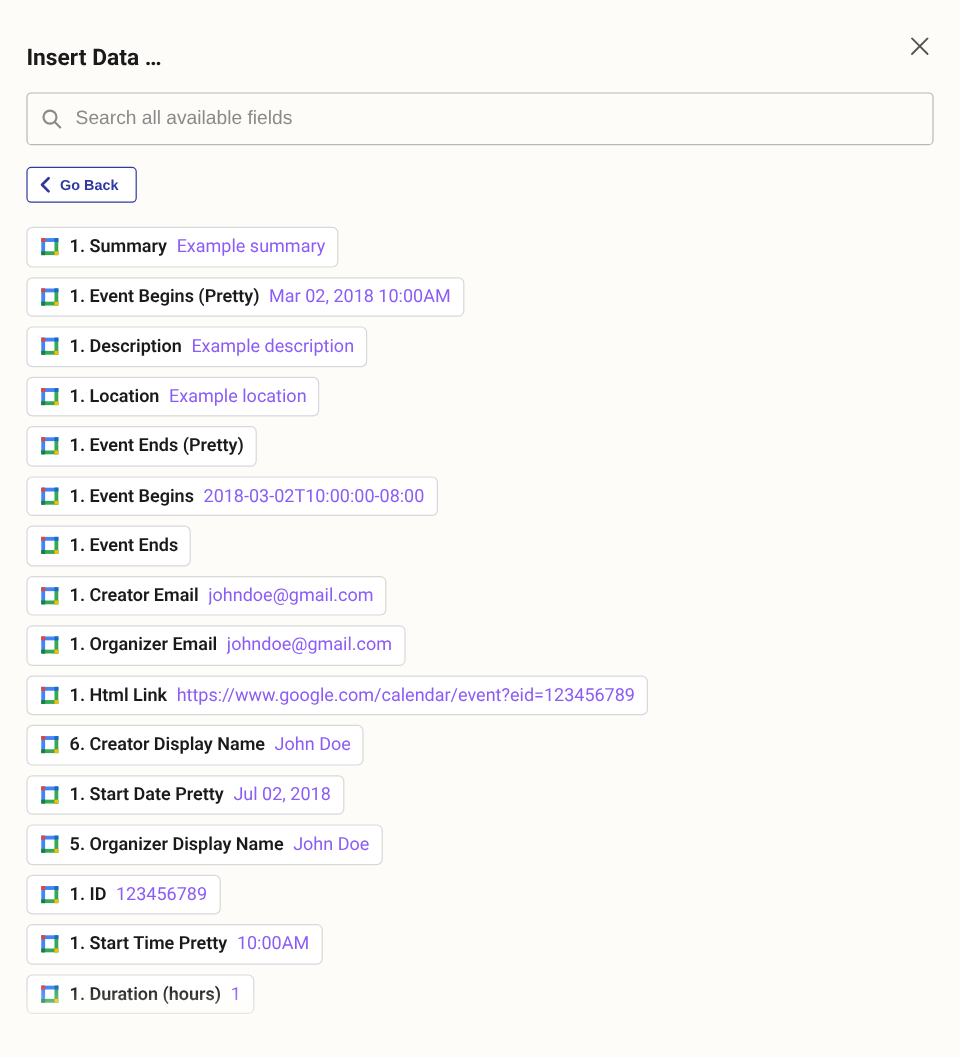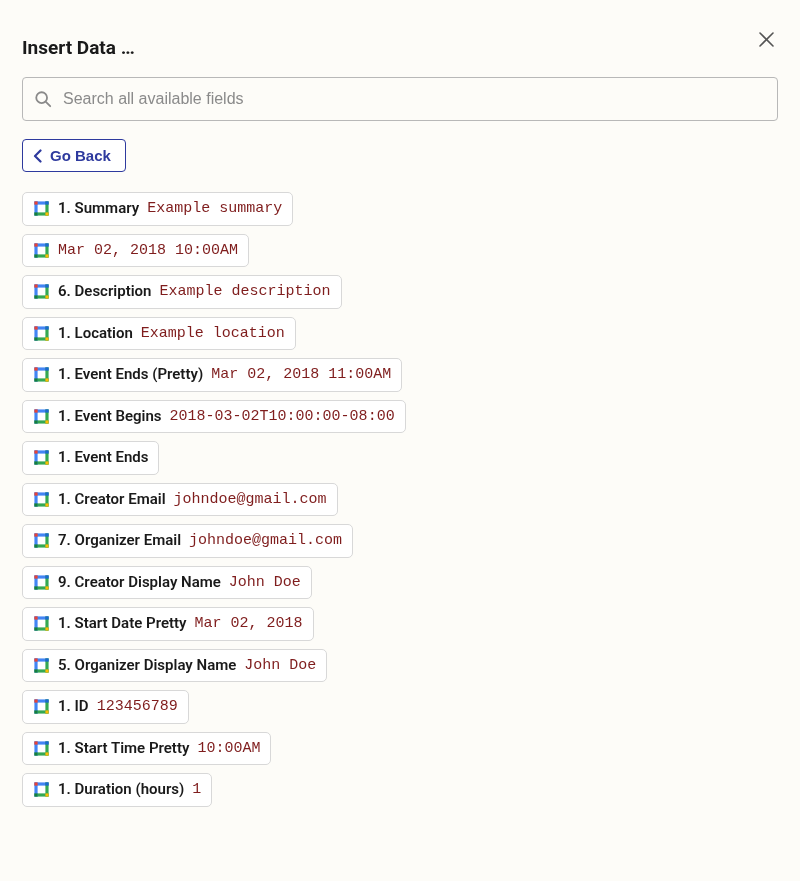--- a/index.html
+++ b/index.html
@@ -62,21 +62,21 @@
     .search-input::placeholder { color: #8a8a8a; }
     .go-back {
       display: inline-flex;
       align-items: center;
       gap: 8px;
       padding: 7px 14px 7px 10px;
       border: 1.5px solid #2e3a9e;
       border-radius: 4px;
       background: #fff;
       color: #2e3a9e;
-      font-size: 15px;
+      font-size: 12px;
       font-weight: 600;
       cursor: pointer;
       margin-bottom: 20px;
     }
     .go-back .chev { display:flex; align-items:center; }
     .field-list {
       display: flex;
       flex-direction: column;
       gap: 8px;
       align-items: flex-start;
@@ -99,25 +99,24 @@
       display: flex;
       align-items: center;
     }
     .field-label {
       font-weight: 600;
       color: #1a1a1a;
       white-space: nowrap;
     }
     .field-value {
       font-weight: 400;
-      color: #7f1d1d;
+      color: #8b5cf6;
       white-space: nowrap;
       overflow: hidden;
       text-overflow: ellipsis;
-      font-family: Liberation Mono, monospace;
     }
     .fade-bottom {
       position: absolute;
       bottom: 0;
       left: 0;
       right: 0;
       height: 60px;
       background: linear-gradient(to bottom, rgba(253,252,248,0), rgba(253,252,248,1));
       pointer-events: none;
     }
@@ -182,37 +181,38 @@
             <rect x="2" y="2" width="20" height="4.5" fill="#4285F4"></rect>
             <rect x="2" y="17.5" width="20" height="4.5" fill="#34A853"></rect>
             <rect x="2" y="2" width="4.5" height="20" fill="#4285F4"></rect>
             <rect x="17.5" y="2" width="4.5" height="20" fill="#34A853"></rect>
             <rect x="2" y="17.5" width="4.5" height="4.5" fill="#188038"></rect>
             <rect x="17.5" y="2" width="4.5" height="4.5" fill="#1967D2"></rect>
             <rect x="17.5" y="17.5" width="4.5" height="4.5" fill="#FBBC04"></rect>
             <rect x="2" y="2" width="4.5" height="4.5" fill="#EA4335"></rect>
           </svg>
         </span>
+        <span class="field-label">1. Event Begins (Pretty)</span>
         <span class="field-value">Mar 02, 2018 10:00AM</span>
       </div>
       <div class="field-item">
         <span class="field-icon">
           <svg width="17" height="17" viewBox="0 0 24 24">
             <rect x="2" y="2" width="20" height="20" fill="#fff" stroke="none"></rect>
             <rect x="2" y="2" width="20" height="4.5" fill="#4285F4"></rect>
             <rect x="2" y="17.5" width="20" height="4.5" fill="#34A853"></rect>
             <rect x="2" y="2" width="4.5" height="20" fill="#4285F4"></rect>
             <rect x="17.5" y="2" width="4.5" height="20" fill="#34A853"></rect>
             <rect x="2" y="17.5" width="4.5" height="4.5" fill="#188038"></rect>
             <rect x="17.5" y="2" width="4.5" height="4.5" fill="#1967D2"></rect>
             <rect x="17.5" y="17.5" width="4.5" height="4.5" fill="#FBBC04"></rect>
             <rect x="2" y="2" width="4.5" height="4.5" fill="#EA4335"></rect>
           </svg>
         </span>
-        <span class="field-label">6. Description</span>
+        <span class="field-label">1. Description</span>
         <span class="field-value">Example description</span>
       </div>
       <div class="field-item">
         <span class="field-icon">
           <svg width="17" height="17" viewBox="0 0 24 24">
             <rect x="2" y="2" width="20" height="20" fill="#fff" stroke="none"></rect>
             <rect x="2" y="2" width="20" height="4.5" fill="#4285F4"></rect>
             <rect x="2" y="17.5" width="20" height="4.5" fill="#34A853"></rect>
             <rect x="2" y="2" width="4.5" height="20" fill="#4285F4"></rect>
             <rect x="17.5" y="2" width="4.5" height="20" fill="#34A853"></rect>
@@ -233,21 +233,20 @@
             <rect x="2" y="17.5" width="20" height="4.5" fill="#34A853"></rect>
             <rect x="2" y="2" width="4.5" height="20" fill="#4285F4"></rect>
             <rect x="17.5" y="2" width="4.5" height="20" fill="#34A853"></rect>
             <rect x="2" y="17.5" width="4.5" height="4.5" fill="#188038"></rect>
             <rect x="17.5" y="2" width="4.5" height="4.5" fill="#1967D2"></rect>
             <rect x="17.5" y="17.5" width="4.5" height="4.5" fill="#FBBC04"></rect>
             <rect x="2" y="2" width="4.5" height="4.5" fill="#EA4335"></rect>
           </svg>
         </span>
         <span class="field-label">1. Event Ends (Pretty)</span>
-        <span class="field-value">Mar 02, 2018 11:00AM</span>
       </div>
       <div class="field-item">
         <span class="field-icon">
           <svg width="17" height="17" viewBox="0 0 24 24">
             <rect x="2" y="2" width="20" height="20" fill="#fff" stroke="none"></rect>
             <rect x="2" y="2" width="20" height="4.5" fill="#4285F4"></rect>
             <rect x="2" y="17.5" width="20" height="4.5" fill="#34A853"></rect>
             <rect x="2" y="2" width="4.5" height="20" fill="#4285F4"></rect>
             <rect x="17.5" y="2" width="4.5" height="20" fill="#34A853"></rect>
             <rect x="2" y="17.5" width="4.5" height="4.5" fill="#188038"></rect>
@@ -299,56 +298,73 @@
             <rect x="2" y="2" width="20" height="4.5" fill="#4285F4"></rect>
             <rect x="2" y="17.5" width="20" height="4.5" fill="#34A853"></rect>
             <rect x="2" y="2" width="4.5" height="20" fill="#4285F4"></rect>
             <rect x="17.5" y="2" width="4.5" height="20" fill="#34A853"></rect>
             <rect x="2" y="17.5" width="4.5" height="4.5" fill="#188038"></rect>
             <rect x="17.5" y="2" width="4.5" height="4.5" fill="#1967D2"></rect>
             <rect x="17.5" y="17.5" width="4.5" height="4.5" fill="#FBBC04"></rect>
             <rect x="2" y="2" width="4.5" height="4.5" fill="#EA4335"></rect>
           </svg>
         </span>
-        <span class="field-label">7. Organizer Email</span>
+        <span class="field-label">1. Organizer Email</span>
         <span class="field-value">johndoe@gmail.com</span>
       </div>
       <div class="field-item">
         <span class="field-icon">
           <svg width="17" height="17" viewBox="0 0 24 24">
             <rect x="2" y="2" width="20" height="20" fill="#fff" stroke="none"></rect>
             <rect x="2" y="2" width="20" height="4.5" fill="#4285F4"></rect>
             <rect x="2" y="17.5" width="20" height="4.5" fill="#34A853"></rect>
             <rect x="2" y="2" width="4.5" height="20" fill="#4285F4"></rect>
             <rect x="17.5" y="2" width="4.5" height="20" fill="#34A853"></rect>
             <rect x="2" y="17.5" width="4.5" height="4.5" fill="#188038"></rect>
             <rect x="17.5" y="2" width="4.5" height="4.5" fill="#1967D2"></rect>
             <rect x="17.5" y="17.5" width="4.5" height="4.5" fill="#FBBC04"></rect>
             <rect x="2" y="2" width="4.5" height="4.5" fill="#EA4335"></rect>
           </svg>
         </span>
-        <span class="field-label">9. Creator Display Name</span>
+        <span class="field-label">1. Html Link</span>
+        <span class="field-value">https://www.google.com/calendar/event?eid=123456789</span>
+      </div>
+      <div class="field-item">
+        <span class="field-icon">
+          <svg width="17" height="17" viewBox="0 0 24 24">
+            <rect x="2" y="2" width="20" height="20" fill="#fff" stroke="none"></rect>
+            <rect x="2" y="2" width="20" height="4.5" fill="#4285F4"></rect>
+            <rect x="2" y="17.5" width="20" height="4.5" fill="#34A853"></rect>
+            <rect x="2" y="2" width="4.5" height="20" fill="#4285F4"></rect>
+            <rect x="17.5" y="2" width="4.5" height="20" fill="#34A853"></rect>
+            <rect x="2" y="17.5" width="4.5" height="4.5" fill="#188038"></rect>
+            <rect x="17.5" y="2" width="4.5" height="4.5" fill="#1967D2"></rect>
+            <rect x="17.5" y="17.5" width="4.5" height="4.5" fill="#FBBC04"></rect>
+            <rect x="2" y="2" width="4.5" height="4.5" fill="#EA4335"></rect>
+          </svg>
+        </span>
+        <span class="field-label">6. Creator Display Name</span>
         <span class="field-value">John Doe</span>
       </div>
       <div class="field-item">
         <span class="field-icon">
           <svg width="17" height="17" viewBox="0 0 24 24">
             <rect x="2" y="2" width="20" height="20" fill="#fff" stroke="none"></rect>
             <rect x="2" y="2" width="20" height="4.5" fill="#4285F4"></rect>
             <rect x="2" y="17.5" width="20" height="4.5" fill="#34A853"></rect>
             <rect x="2" y="2" width="4.5" height="20" fill="#4285F4"></rect>
             <rect x="17.5" y="2" width="4.5" height="20" fill="#34A853"></rect>
             <rect x="2" y="17.5" width="4.5" height="4.5" fill="#188038"></rect>
             <rect x="17.5" y="2" width="4.5" height="4.5" fill="#1967D2"></rect>
             <rect x="17.5" y="17.5" width="4.5" height="4.5" fill="#FBBC04"></rect>
             <rect x="2" y="2" width="4.5" height="4.5" fill="#EA4335"></rect>
           </svg>
         </span>
         <span class="field-label">1. Start Date Pretty</span>
-        <span class="field-value">Mar 02, 2018</span>
+        <span class="field-value">Jul 02, 2018</span>
       </div>
       <div class="field-item">
         <span class="field-icon">
           <svg width="17" height="17" viewBox="0 0 24 24">
             <rect x="2" y="2" width="20" height="20" fill="#fff" stroke="none"></rect>
             <rect x="2" y="2" width="20" height="4.5" fill="#4285F4"></rect>
             <rect x="2" y="17.5" width="20" height="4.5" fill="#34A853"></rect>
             <rect x="2" y="2" width="4.5" height="20" fill="#4285F4"></rect>
             <rect x="17.5" y="2" width="4.5" height="20" fill="#34A853"></rect>
             <rect x="2" y="17.5" width="4.5" height="4.5" fill="#188038"></rect>

